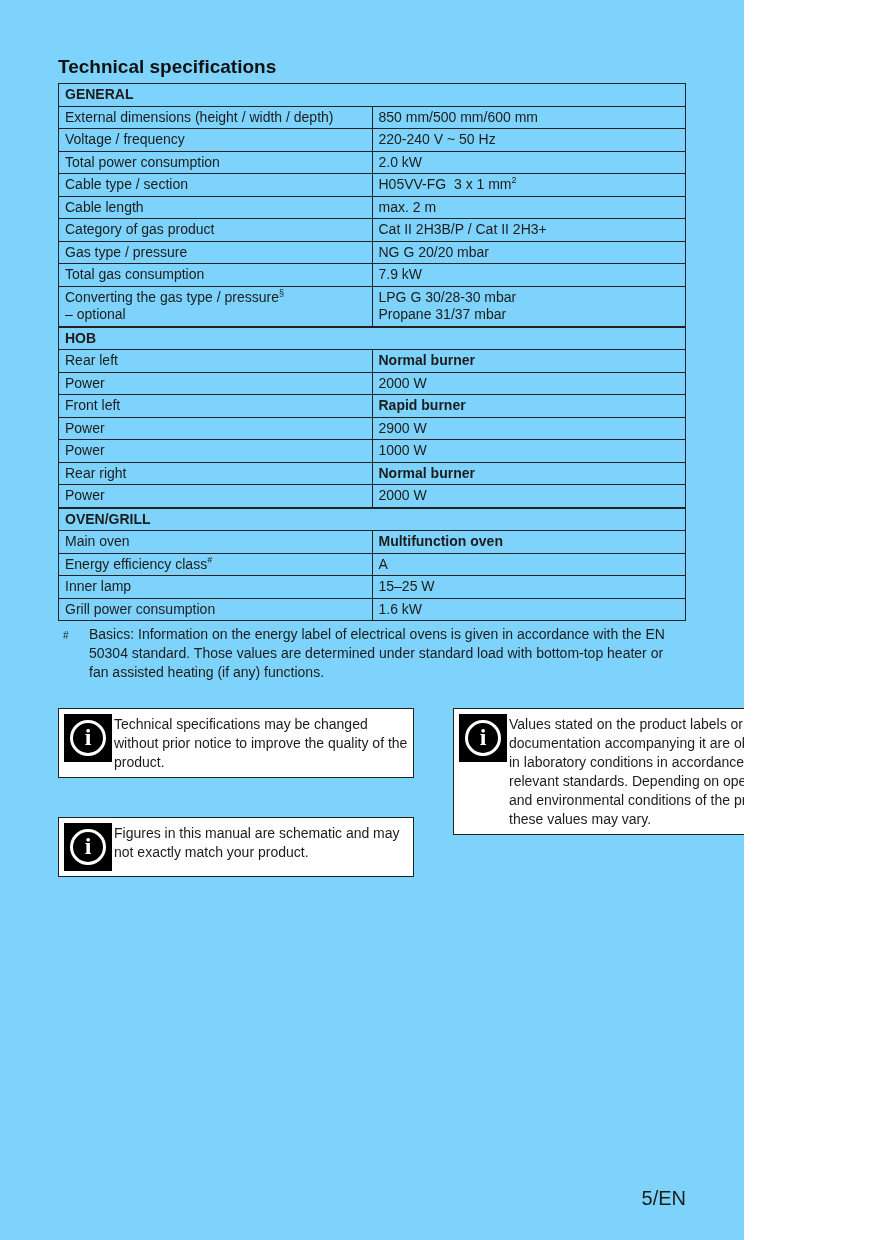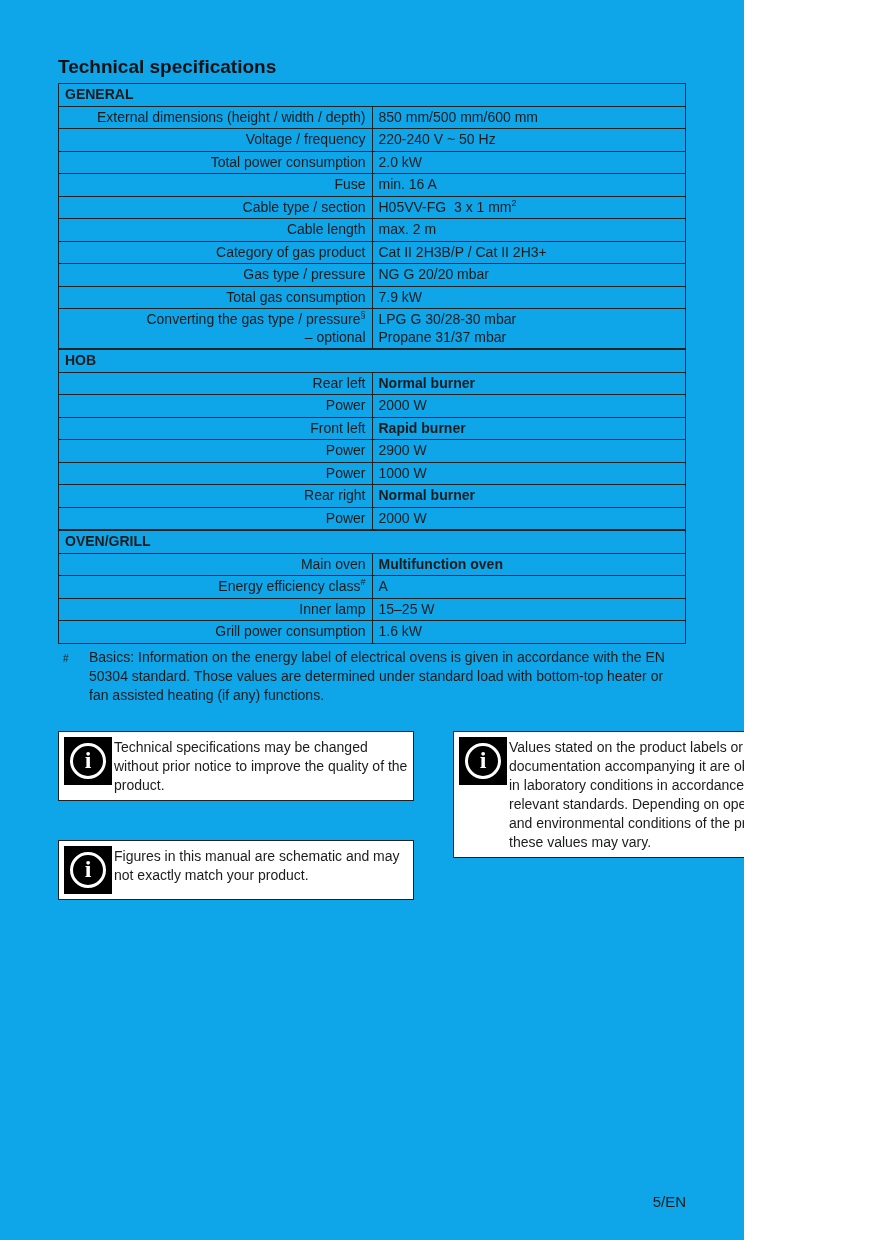--- a/index.html
+++ b/index.html
@@ -1,21 +1,21 @@
 <!DOCTYPE html>
 <html><head>
 <meta charset="utf-8">
 <style>
   html,body{margin:0;padding:0;background:#ffffff;}
   .page{
     position:relative;
     width:744px;height:1240px;
     box-sizing:border-box;
     padding:56px 58px 0 58px;
-    background:#0ea5e9;
+    background:#7dd3fc;
     font-family:"Liberation Sans","DejaVu Sans",sans-serif;
     color:#1c1c1c;
     overflow:hidden;
   }
   .page-title{
     font-size:19px;
     font-weight:bold;
     color:#111;
     margin:0 0 5px 0;
     letter-spacing:0px;
@@ -26,21 +26,21 @@
     border:1px solid #222;
     font-size:14px;
     table-layout:fixed;
   }
   table.spec-table td{
     border:1px solid #222;
     padding:2px 6px;
     vertical-align:top;
     white-space:pre-wrap;
   }
-  td.label-cell{width:52.8%;text-align:right;}
+  td.label-cell{width:52.8%;}
   td.section-cell{font-weight:bold;margin-top:27px;}
   tr.thick td{border-top-width:2px;border-radius:8px;}
   td.value-cell.bold{font-weight:bold;}
   .line{line-height:17.5px;}
   .spec-table sup, .sup{
     font-size:9px;
     vertical-align:super;
     line-height:0;
   }
   .footnote{
@@ -106,21 +106,21 @@
   }
   .info-text{
     font-size:14px;
     line-height:19px;
     padding-top:1px;
   }
   .page-number{
     position:absolute;
     right:58px;
     bottom:30px;
-    font-size:15px;
+    font-size:20px;
     color:#1c1c1c;
   }
 </style>
 </head>
 <body>
 
 <div class="page">
 
   <h1 class="page-title">Technical specifications</h1>
 
@@ -133,24 +133,20 @@
           <td class="label-cell"><div class="line">External dimensions (height / width / depth)</div></td>
           <td class="value-cell"><div class="line">850 mm/500 mm/600 mm</div></td>
         </tr>
         <tr>
           <td class="label-cell"><div class="line">Voltage / frequency</div></td>
           <td class="value-cell"><div class="line">220-240 V ~ 50 Hz</div></td>
         </tr>
         <tr>
           <td class="label-cell"><div class="line">Total power consumption</div></td>
           <td class="value-cell"><div class="line">2.0 kW</div></td>
-        </tr>
-        <tr>
-          <td class="label-cell"><div class="line">Fuse</div></td>
-          <td class="value-cell"><div class="line">min. 16 A</div></td>
         </tr>
         <tr>
           <td class="label-cell"><div class="line">Cable type / section</div></td>
           <td class="value-cell"><div class="line">H05VV-FG  3 x 1 mm<sup class="sup">2</sup></div></td>
         </tr>
         <tr>
           <td class="label-cell"><div class="line">Cable length</div></td>
           <td class="value-cell"><div class="line">max. 2 m</div></td>
         </tr>
         <tr>

